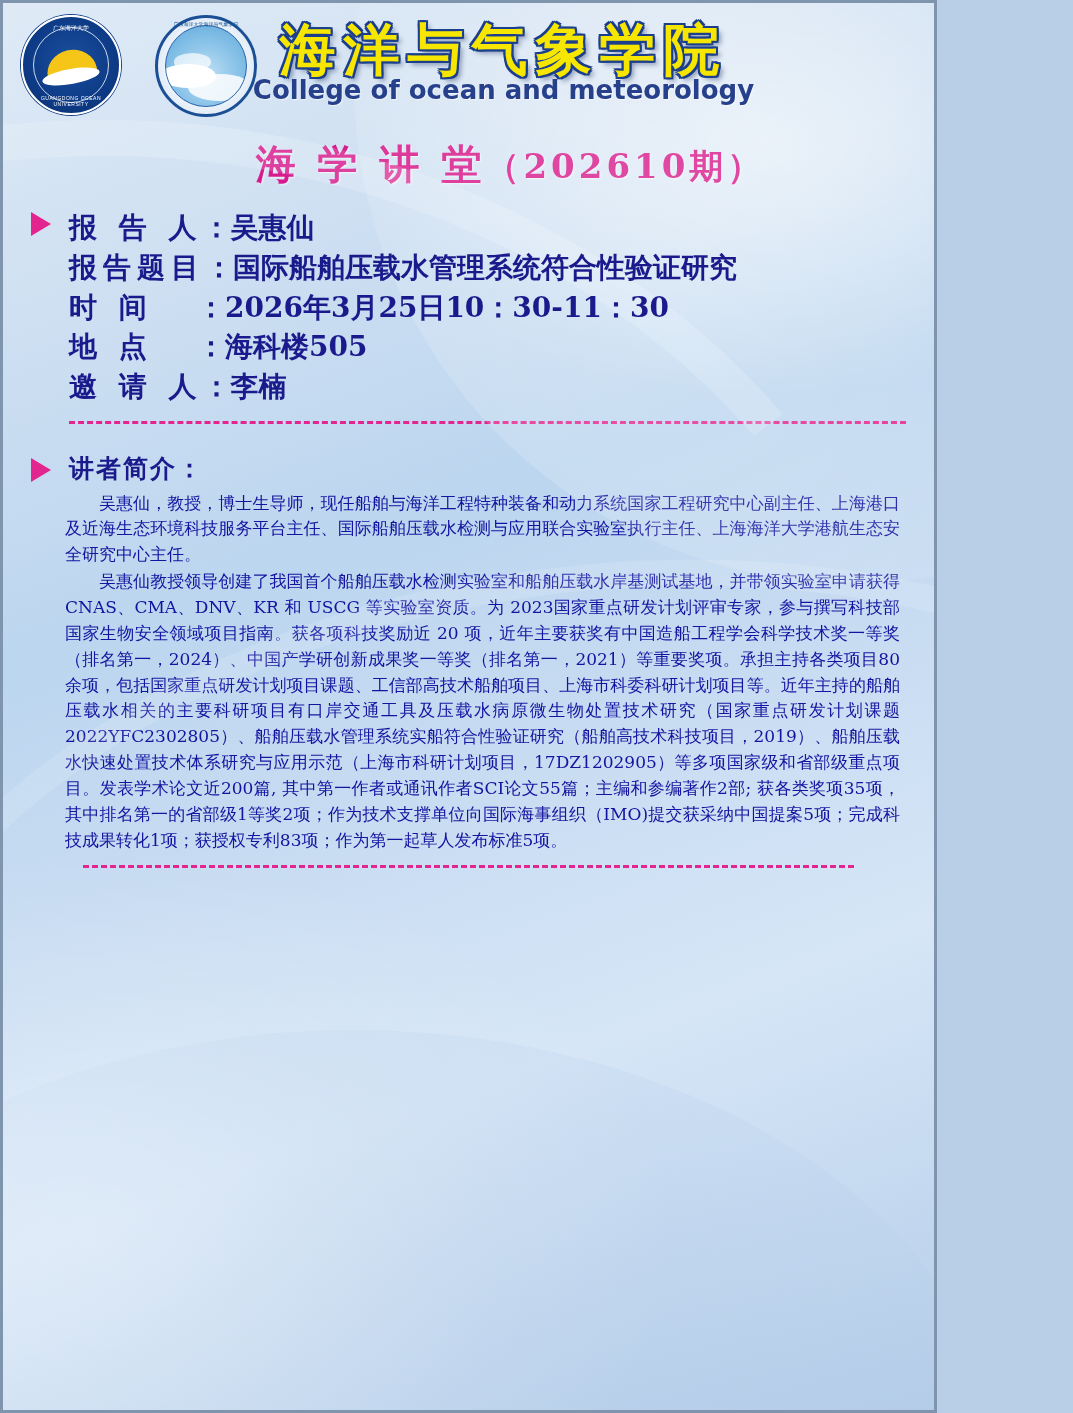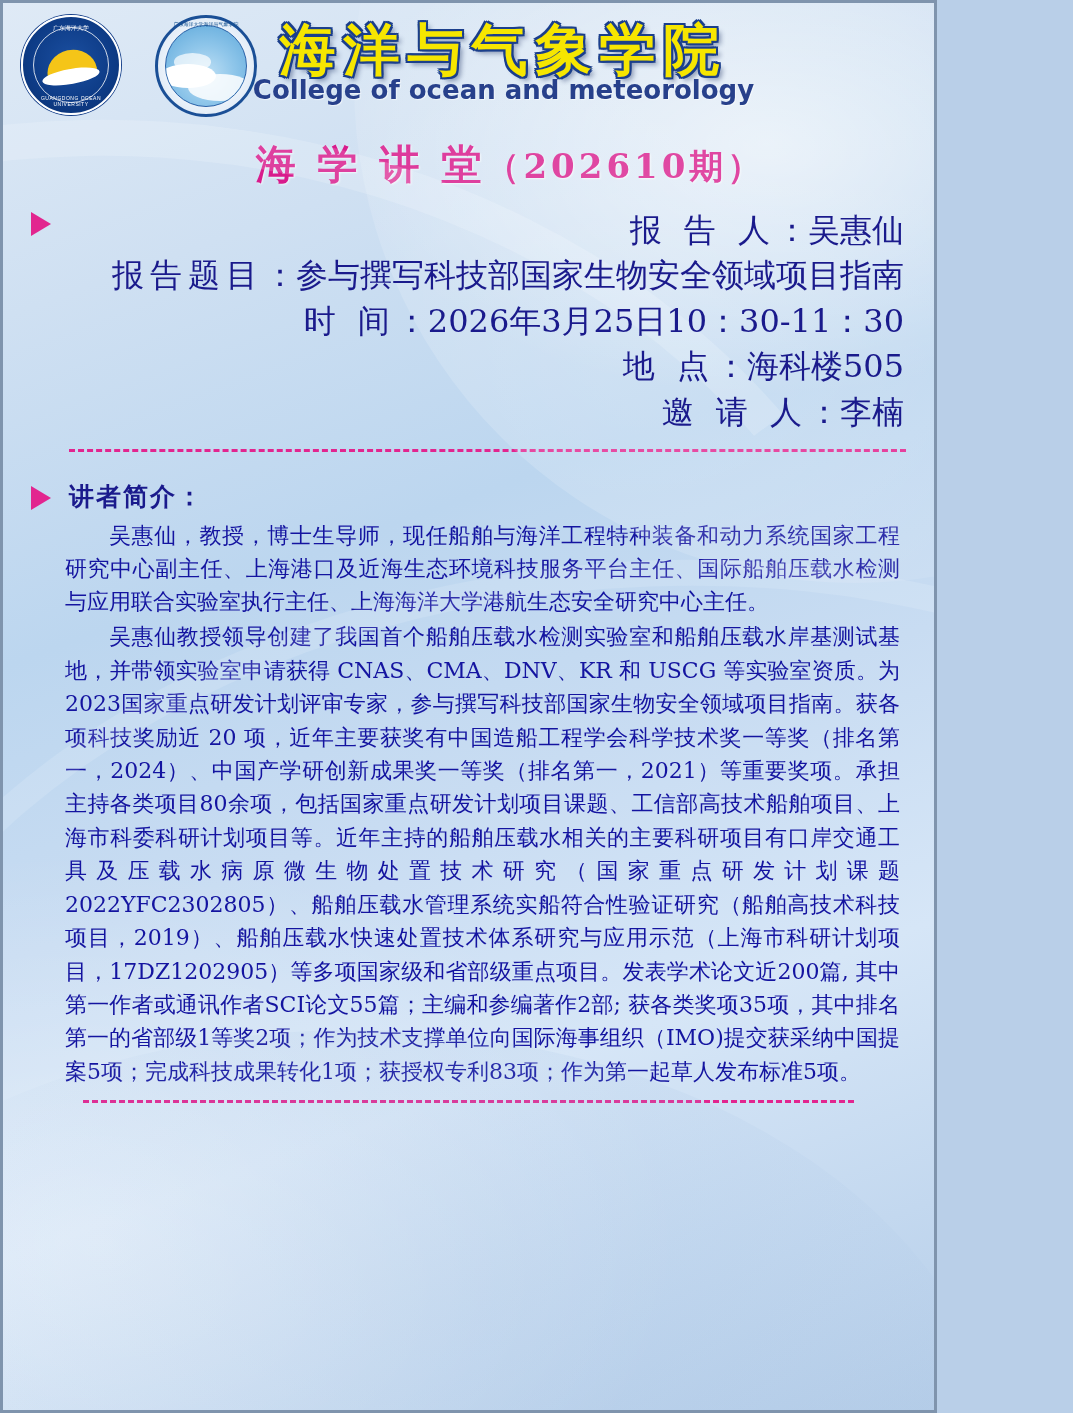--- a/index.html
+++ b/index.html
@@ -205,27 +205,26 @@
   .arrow {
     position: absolute;
     left: 28px;
     width: 0; height: 0;
     border-top: 12px solid transparent;
     border-bottom: 12px solid transparent;
     border-left: 20px solid #e2258f;
   }
   .arrow-info { top: 4px; }
   .info-line {
-    font-size: 32px;
-    font-weight: normal;
+    font-size: 28px;
+    font-weight: bold;
     color: #1a1a8c;
     line-height: 1.42;
     white-space: nowrap;
     font-family: "DejaVu Serif", "Liberation Serif", serif;
-    text-align: right;
   }
   .lbl {
     display: inline-block;
     min-width: 128px;
     letter-spacing: 6px;
   }
   .colon { letter-spacing: 0; }
 
   .dashline {
     margin: 14px 28px 10px 66px;
@@ -244,21 +243,21 @@
     font-weight: bold;
     color: #1a1a8c;
     letter-spacing: 2px;
     font-family: Liberation Mono, monospace;
     margin-top: 28px;
   }
   .bio-body {
     padding: 6px 34px 0 62px;
   }
   .para {
-    font-size: 22px;
+    font-size: 17px;
     line-height: 1.50;
     color: #1414a0;
     text-align: justify;
     text-justify: inter-ideograph;
     text-indent: 2em;
     font-family: "DejaVu Serif", "Liberation Serif", serif;
     margin: 0 0 2px 0;
   }
   .para.p2 {
     line-height: 1.52;
@@ -317,21 +316,21 @@
   </div>
 
   <div class="info-block">
     <div class="arrow arrow-info"></div>
 
     <div class="info-line">
       <span class="lbl">报 告 人</span><span class="colon">：</span><span>吴惠仙</span>
     </div>
 
     <div class="info-line">
-      <span class="lbl">报告题目</span><span class="colon">：</span><span>参与撰写科技部国家生物安全领域项目指南</span>
+      <span class="lbl">报告题目</span><span class="colon">：</span><span>国际船舶压载水管理系统符合性验证研究</span>
     </div>
 
     <div class="info-line">
       <span class="lbl">时    间</span><span class="colon">：</span><span>2026年3月25日10：30-11：30</span>
     </div>
 
     <div class="info-line">
       <span class="lbl">地    点</span><span class="colon">：</span><span>海科楼505</span>
     </div>
 

